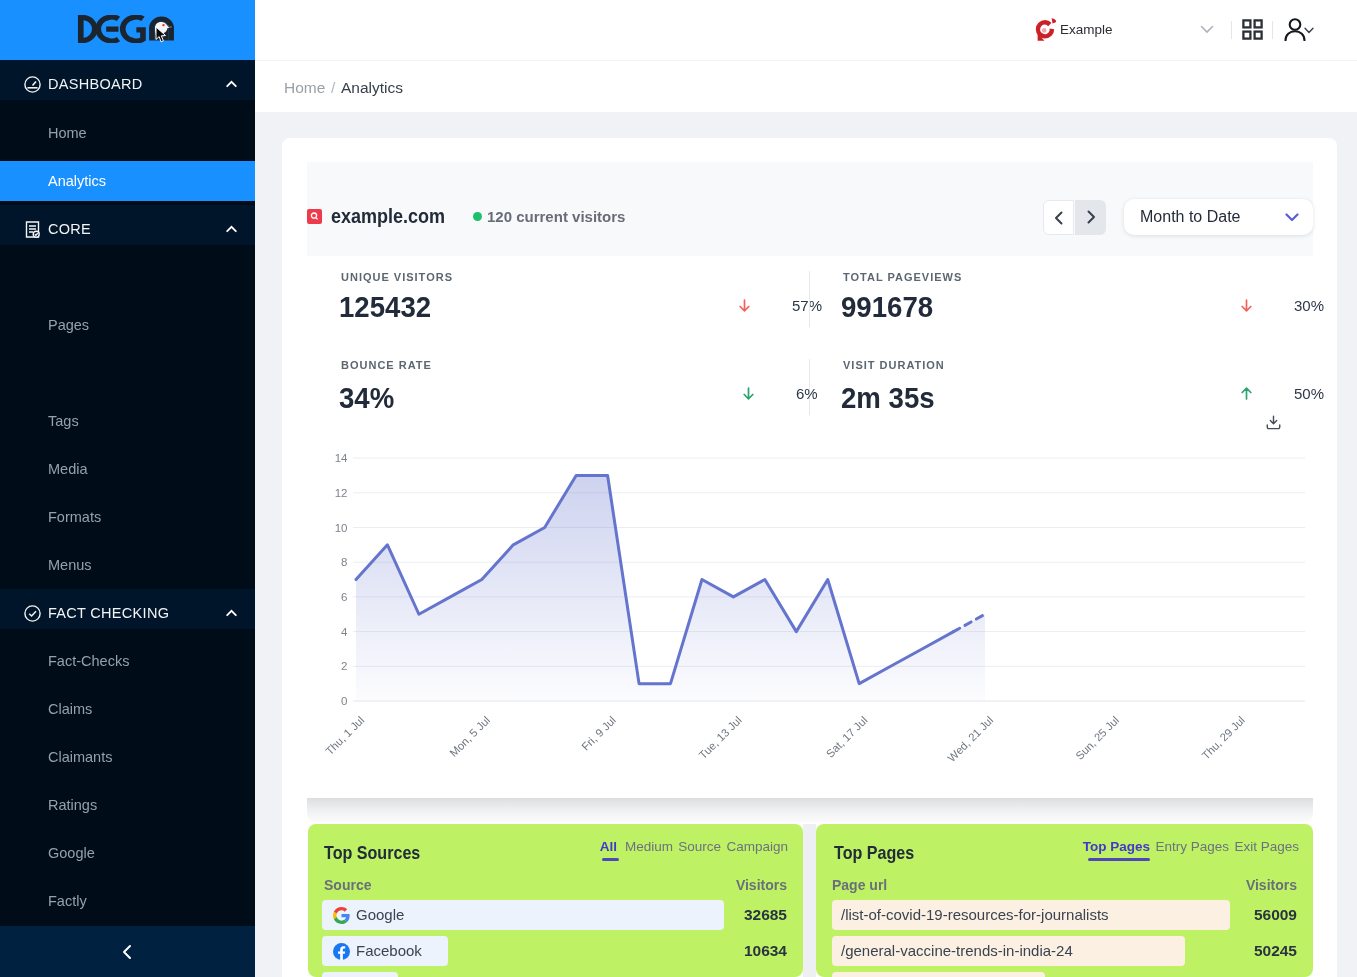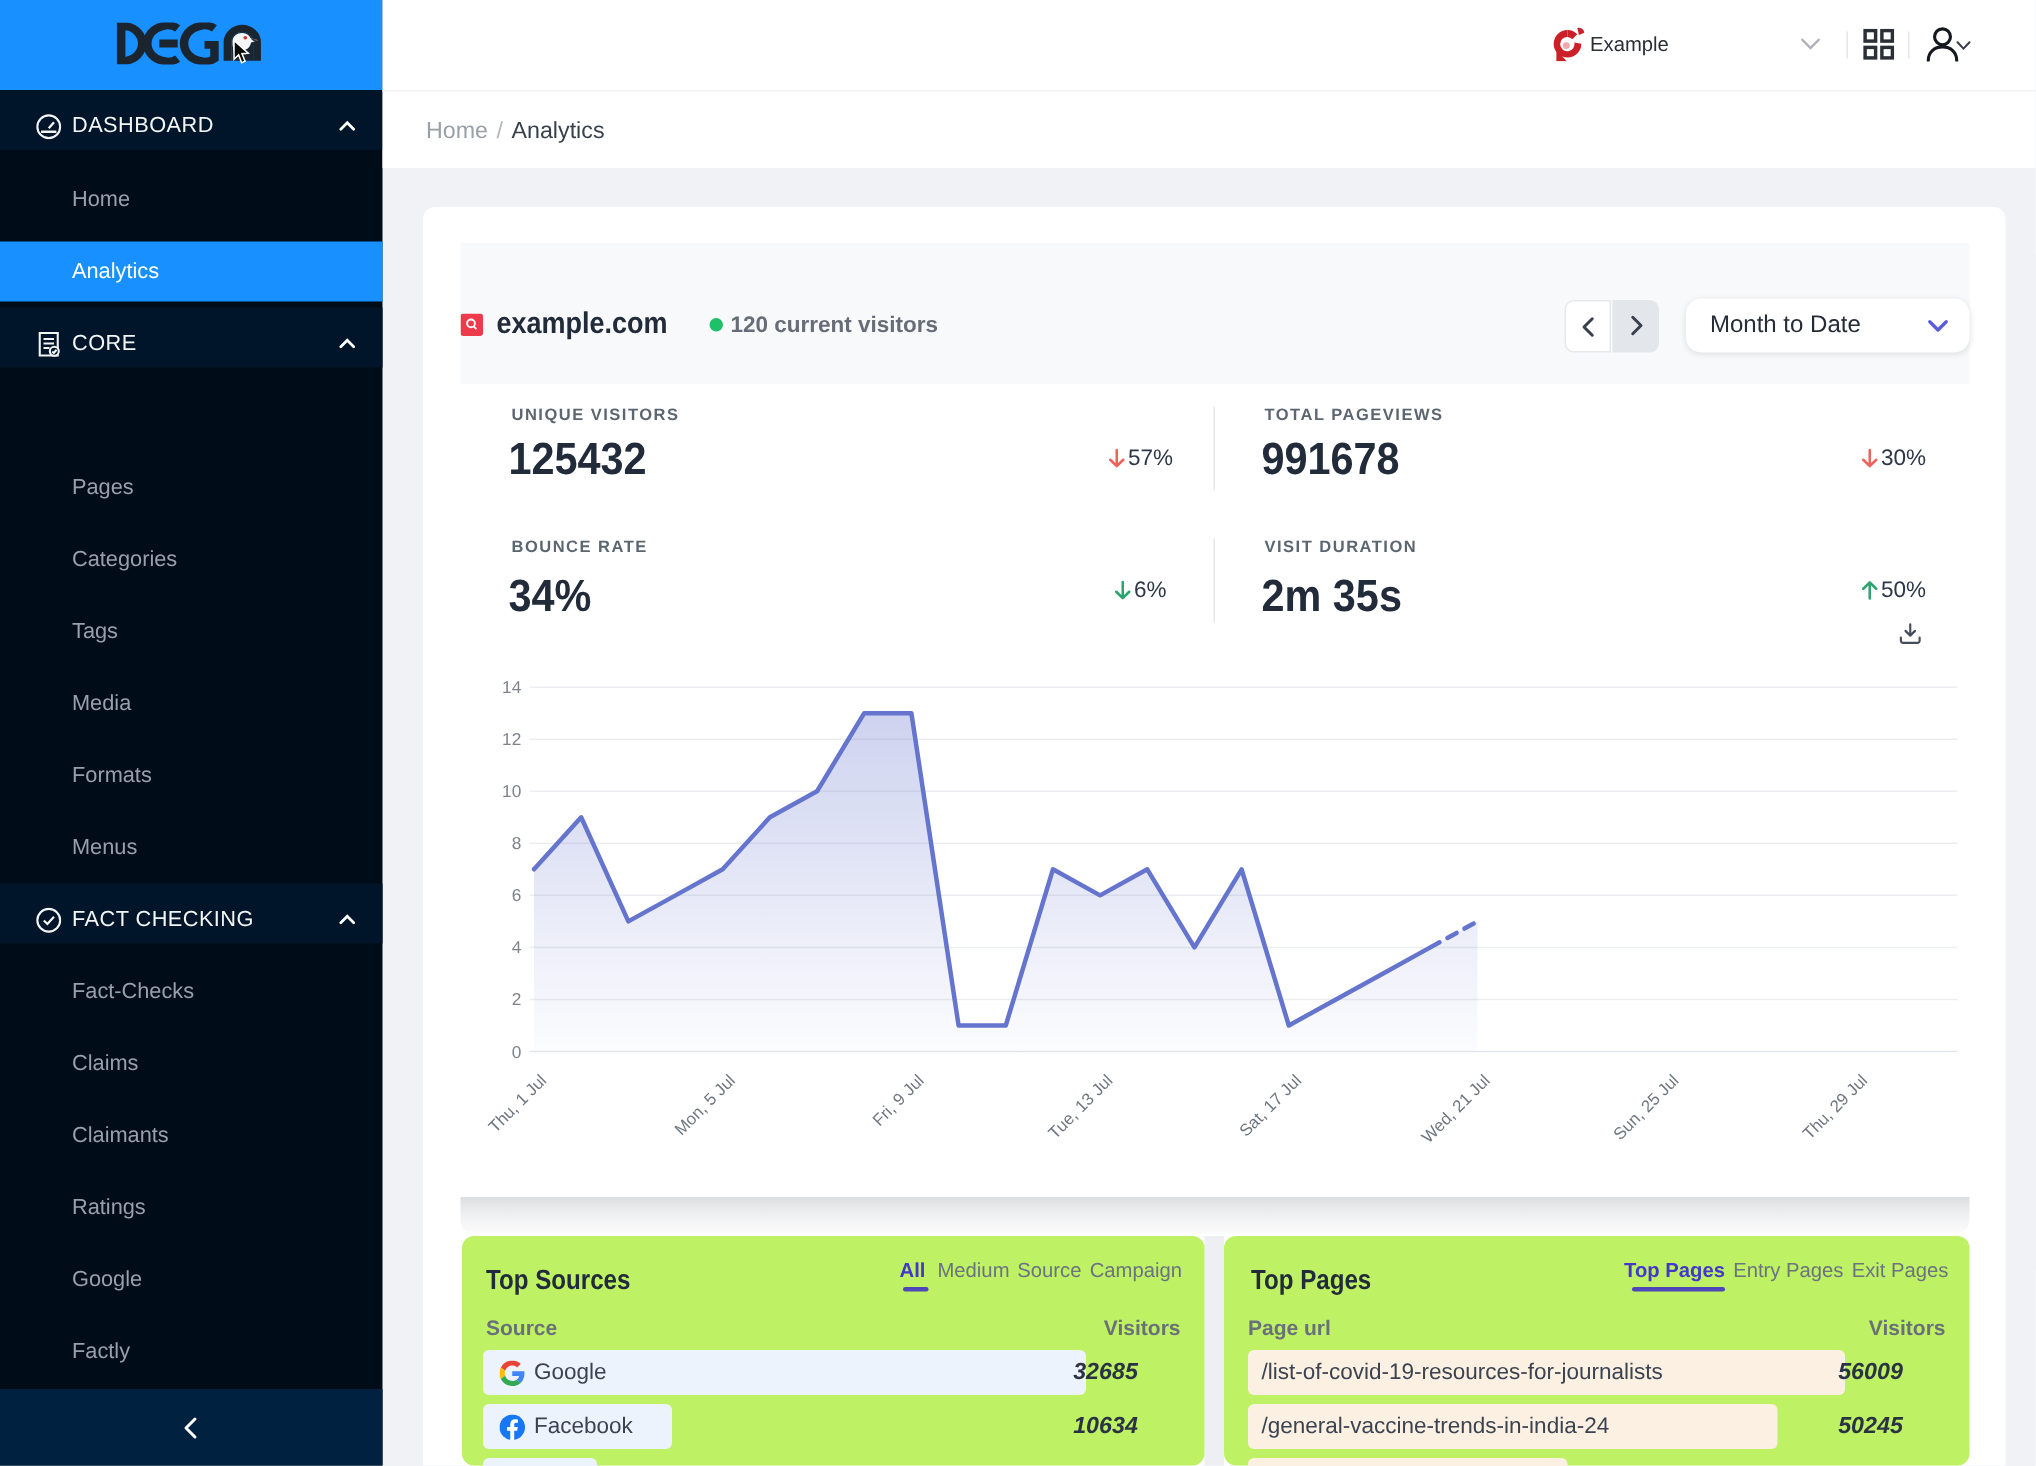--- a/index.html
+++ b/index.html
@@ -17,30 +17,30 @@
   .mitem.sel { background:#1890ff; color:#fff; }
   #trigger { position:absolute; left:0; top:926px; width:255px; height:51px; background:#002140; }
   
   #topbar { position:absolute; left:255px; top:0; width:1102px; height:60px; background:#fff; }
   #crumbbar { position:absolute; left:255px; top:60px; width:1102px; height:52px; background:#fff; border-top:1px solid #f2f2f2; }
   
   #main { position:absolute; left:282px; top:138px; width:1055px; height:839px; background:#fff; border-radius:8px 8px 0 0; }
   #band { position:absolute; left:25px; top:24px; width:1006px; height:94px; background:#f8f9fa; }
   .statlabel { position:absolute; font-size:11px; font-weight:bold; letter-spacing:1px; color:#5c6671; }
   .statval { position:absolute; font-size:30px; line-height:30px; font-weight:bold; color:#222b3a; transform:scaleX(0.92); transform-origin:0 50%; }
-  .delta { position:absolute; font-size:15px; color:#2d3748; }
+  .delta { position:absolute; font-size:15px; color:#2d3748;margin-left:40px; }
   
   .bcard { position:absolute; background:#bef264; border-radius:8px; }
   .ctitle { font-size:18.5px; font-weight:bold; color:#222b3a; white-space:nowrap; transform:scaleX(0.87); transform-origin:0 50%; }
   .tabs { position:absolute; font-size:13.5px; color:#6b7280; white-space:nowrap; }
   .tab-act { font-weight:bold; color:#4338ca; }
   .thead { position:absolute; font-size:14px; font-weight:bold; color:#697079; }
   .bar { position:absolute; height:30px; border-radius:4px; }
   .rowtxt { position:absolute; font-size:15px; color:#3a4350; line-height:30px; white-space:nowrap; }
-  .rowval { position:absolute; font-size:15.5px; font-weight:bold; color:#2a3342; line-height:30px; text-align:center;font-style:italic; }
+  .rowval { position:absolute; font-size:15.5px; font-weight:bold; color:#2a3342; line-height:30px; text-align:right; }
 </style>
 </head>
 <body>
 
 <div id="sidebar">
   <div id="logo">
     <svg width="98" height="28" viewBox="0 0 104 32" preserveAspectRatio="none" style="position:absolute;left:77px;top:15px">
       <g fill="none" stroke="#1b2530" stroke-width="6">
         <path d="M4,29 L4,3 L8,3 A13.2 13.2 0 0 1 8,29 Z" fill="none"></path>
         <path d="M44,4.5 A12 12 0 0 0 33,3 A13.3 13.3 0 0 0 33,29 A12 12 0 0 0 44,27.5 M31,16 L44,16"></path>
@@ -78,21 +78,20 @@
         <path d="M5,5 L12,5 M5,8 L12,8 M5,11 L9,11"></path>
         <circle cx="12.2" cy="13.2" r="3" fill="#001529"></circle>
         <path d="M10.8,13.3 L11.9,14.3 L13.7,12.2"></path>
       </svg>
     <span class="stxt">CORE</span>
     <svg class="chv" width="11" height="8" viewBox="0 0 11 8" fill="none" stroke="#fff" stroke-width="1.8" stroke-linecap="round">
         <path d="M1.2,6.2 L5.5,1.8 L9.8,6.2"></path>
       </svg>
   </div>
   <div class="mitem" style="top:305px">Pages</div>
-  <div class="mitem" style="top:353px">Categories</div>
   <div class="mitem" style="top:401px">Tags</div>
   <div class="mitem" style="top:449px">Media</div>
   <div class="mitem" style="top:497px">Formats</div>
   <div class="mitem" style="top:545px">Menus</div>
 
   <div class="secthead" style="top:589px">
     <svg class="icn" width="17" height="17" viewBox="0 0 17 17" fill="none" stroke="#f2f4f6" stroke-width="1.4">
         <circle cx="8.5" cy="8.5" r="7.6"></circle>
         <path d="M5.2,8.7 L7.6,11 L12,6.2" stroke-width="1.5"></path>
       </svg>

